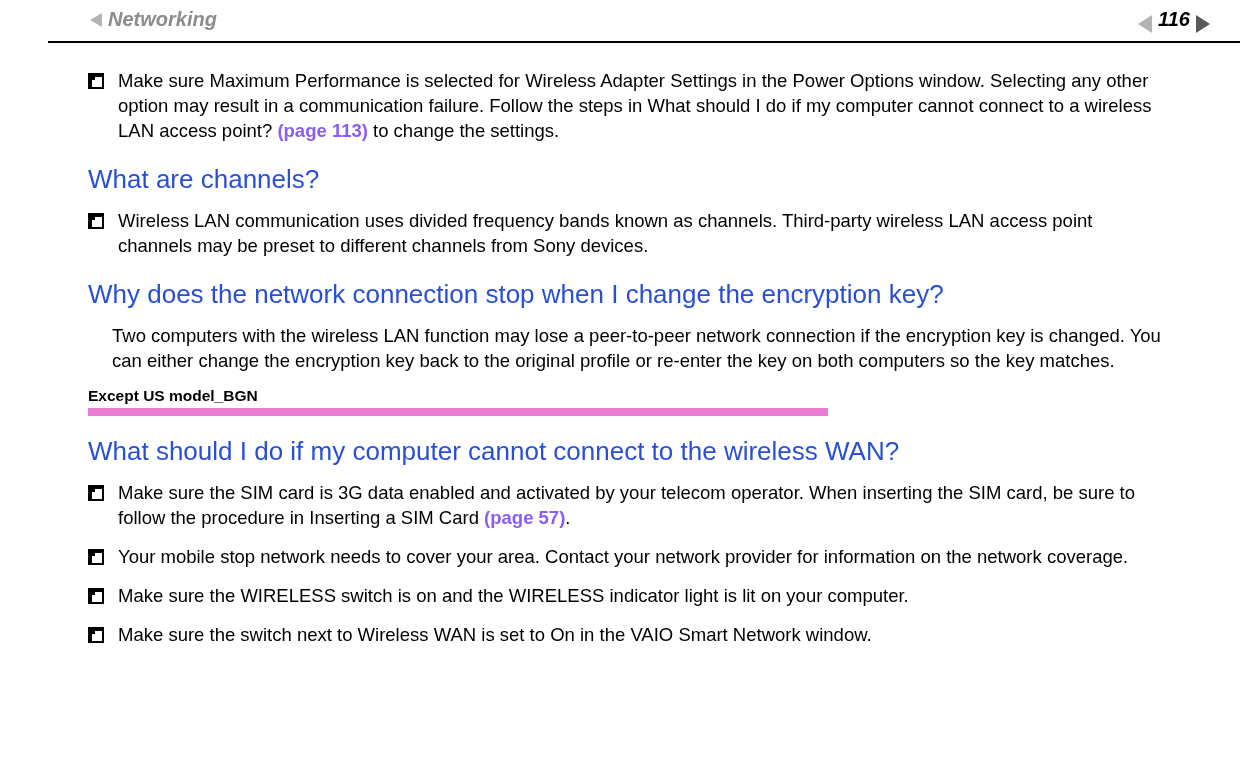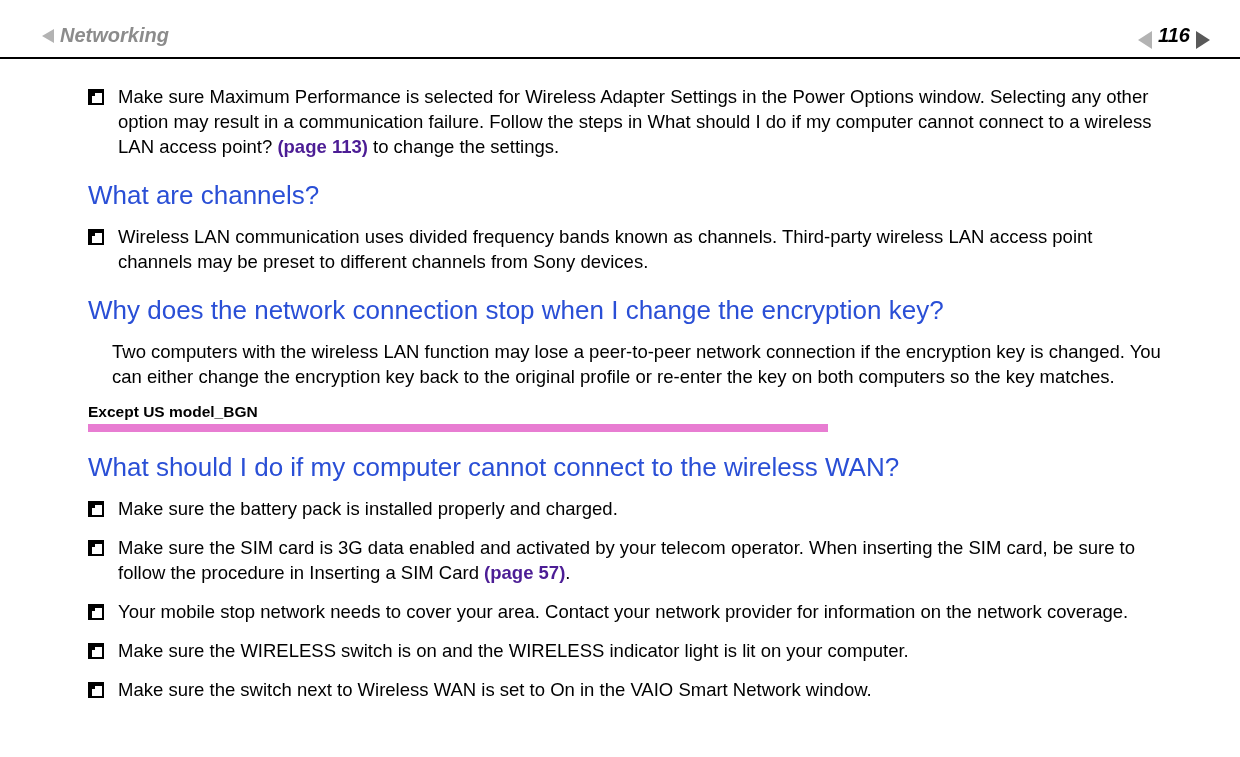--- a/index.html
+++ b/index.html
@@ -8,22 +8,23 @@
       width: 1240px;
       background: #fff;
       color: #000;
       font-size: 18.5px;
       line-height: 1.35;
     }
     .header {
       display: flex;
       justify-content: space-between;
       align-items: center;
-      padding: 22px 30px 8px 42px;
+      padding: 6px 30px 8px 42px;
       border-bottom: 2px solid #000;
+      margin-left: 48px;
     }
     .header-left {
       display: flex;
       align-items: center;
       gap: 6px;
     }
     .small-tri-left {
       width: 0; height: 0;
       border-top: 7px solid transparent;
       border-bottom: 7px solid transparent;
@@ -90,21 +91,21 @@
     }
     .bullet-text { flex: 1; }
     .heading-blue {
       color: #2a4fd6;
       font-size: 26px;
       font-weight: 400;
       margin: 18px 0 12px 0;
     }
     b, strong { font-weight: normal; }
     .link-blue {
-      color: #4c1d95;
+      color: #8b5cf6;
       font-weight: bold;
     }
     .para { margin-bottom: 12px; margin-left: 24px; }
     .except-bar {
       margin-top: 4px;
       margin-bottom: 2px;
     }
     .except-label {
       font-weight: bold;
       font-size: 15.5px;
@@ -152,24 +153,20 @@
   <h2 class="heading-blue">Why does the network connection stop when I change the encryption key?</h2>
   <p class="para">Two computers with the wireless LAN function may lose a peer-to-peer network connection if the encryption key is changed. You can either change the encryption key back to the original profile or re-enter the key on both computers so the key matches.</p>
 
   <div class="except-bar">
     <div class="except-label">Except US model_BGN</div>
     <div class="pink-hr"></div>
   </div>
 
   <h2 class="heading-blue">What should I do if my computer cannot connect to the wireless WAN?</h2>
 
-  <div class="bullet-item">
-    <div class="bullet-sq"></div>
-    <div class="bullet-text">Make sure the battery pack is installed properly and charged.</div>
-  </div>
 
   <div class="bullet-item">
     <div class="bullet-sq"></div>
     <div class="bullet-text">
       <span>Make sure the SIM card is 3G data enabled and activated by your telecom operator. When inserting the SIM card, be sure to follow the procedure in </span><b>Inserting a SIM Card</b><span class="link-blue"> (page 57)</span><span>.</span>
     </div>
   </div>
 
   <div class="bullet-item">
     <div class="bullet-sq"></div>

